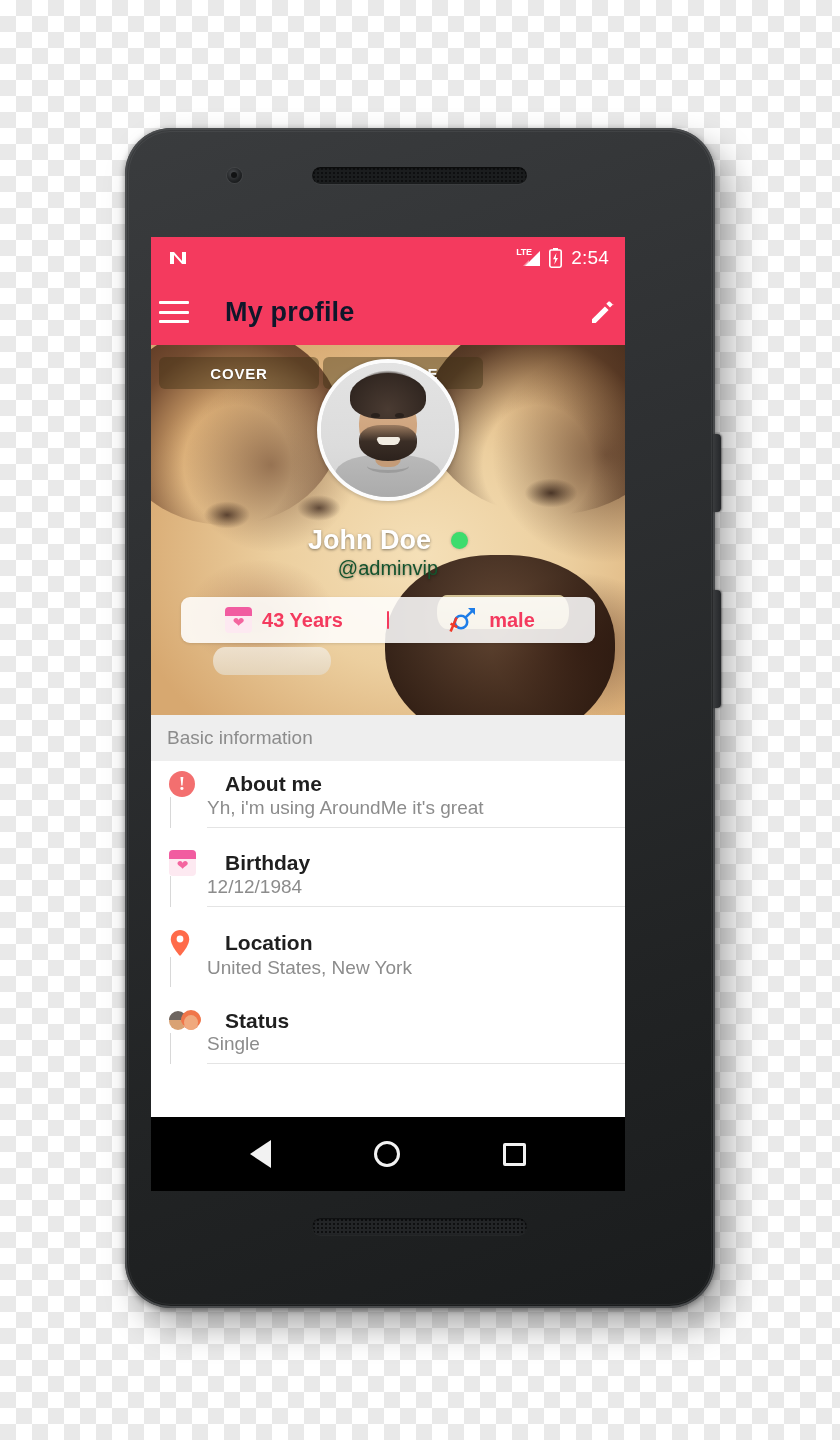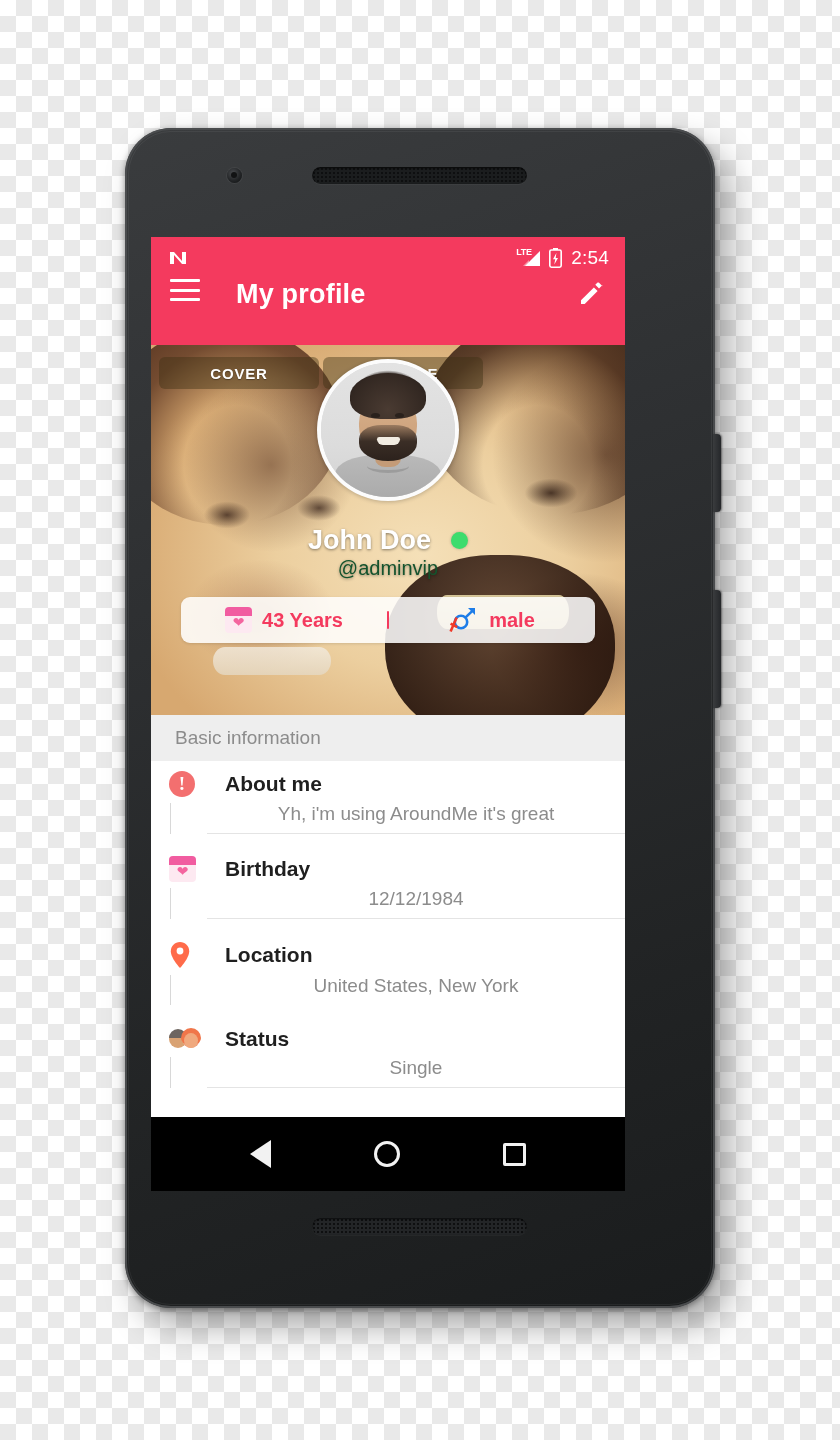--- a/index.html
+++ b/index.html
@@ -165,23 +165,23 @@
     font-weight: 500;
     letter-spacing: 0.2px;
     color: #fff;
   }
 
   
   .appbar {
     height: 66px;
     background: #f43a5e;
     display: flex;
-    align-items: flex-start;
-    padding: 0 19px;
-    color: #ffffff;
+    align-items: center;
+    padding: 0 8px;
+    color: #0f172a;
   }
   .hamburger {
     width: 30px;
     height: 22px;
     display: flex;
     flex-direction: column;
     justify-content: space-between;
     cursor: pointer;
   }
   .hamburger span {
@@ -463,21 +463,21 @@
     line-height: 1;
   }
   .gender-ic { width: 30px; height: 28px; flex: none; }
 
   
   .section-header {
     height: 46px;
     background: #eeeeee;
     display: flex;
     align-items: center;
-    padding-left: 24px;
+    padding-left: 16px;
     font-size: 19px;
     color: #8c8c8c;
   }
   .info-row {
     position: relative;
     padding: 10px 0 12px 0;
     background: #fff;
   }
   .info-top {
     display: flex;
@@ -494,22 +494,20 @@
   .info-label {
     font-size: 21px;
     font-weight: bold;
     color: #1f1f1f;
     margin-left: 18px;
   }
   .info-value-wrap {
     display: flex;
     align-items: stretch;
     padding-left: 0;
-    margin-top: 6px;
-    text-align: center;
   }
   .rail {
     width: 38px;
     flex: none;
     display: flex;
     justify-content: center;
   }
   .rail::before {
     content: "";
     width: 1px;

